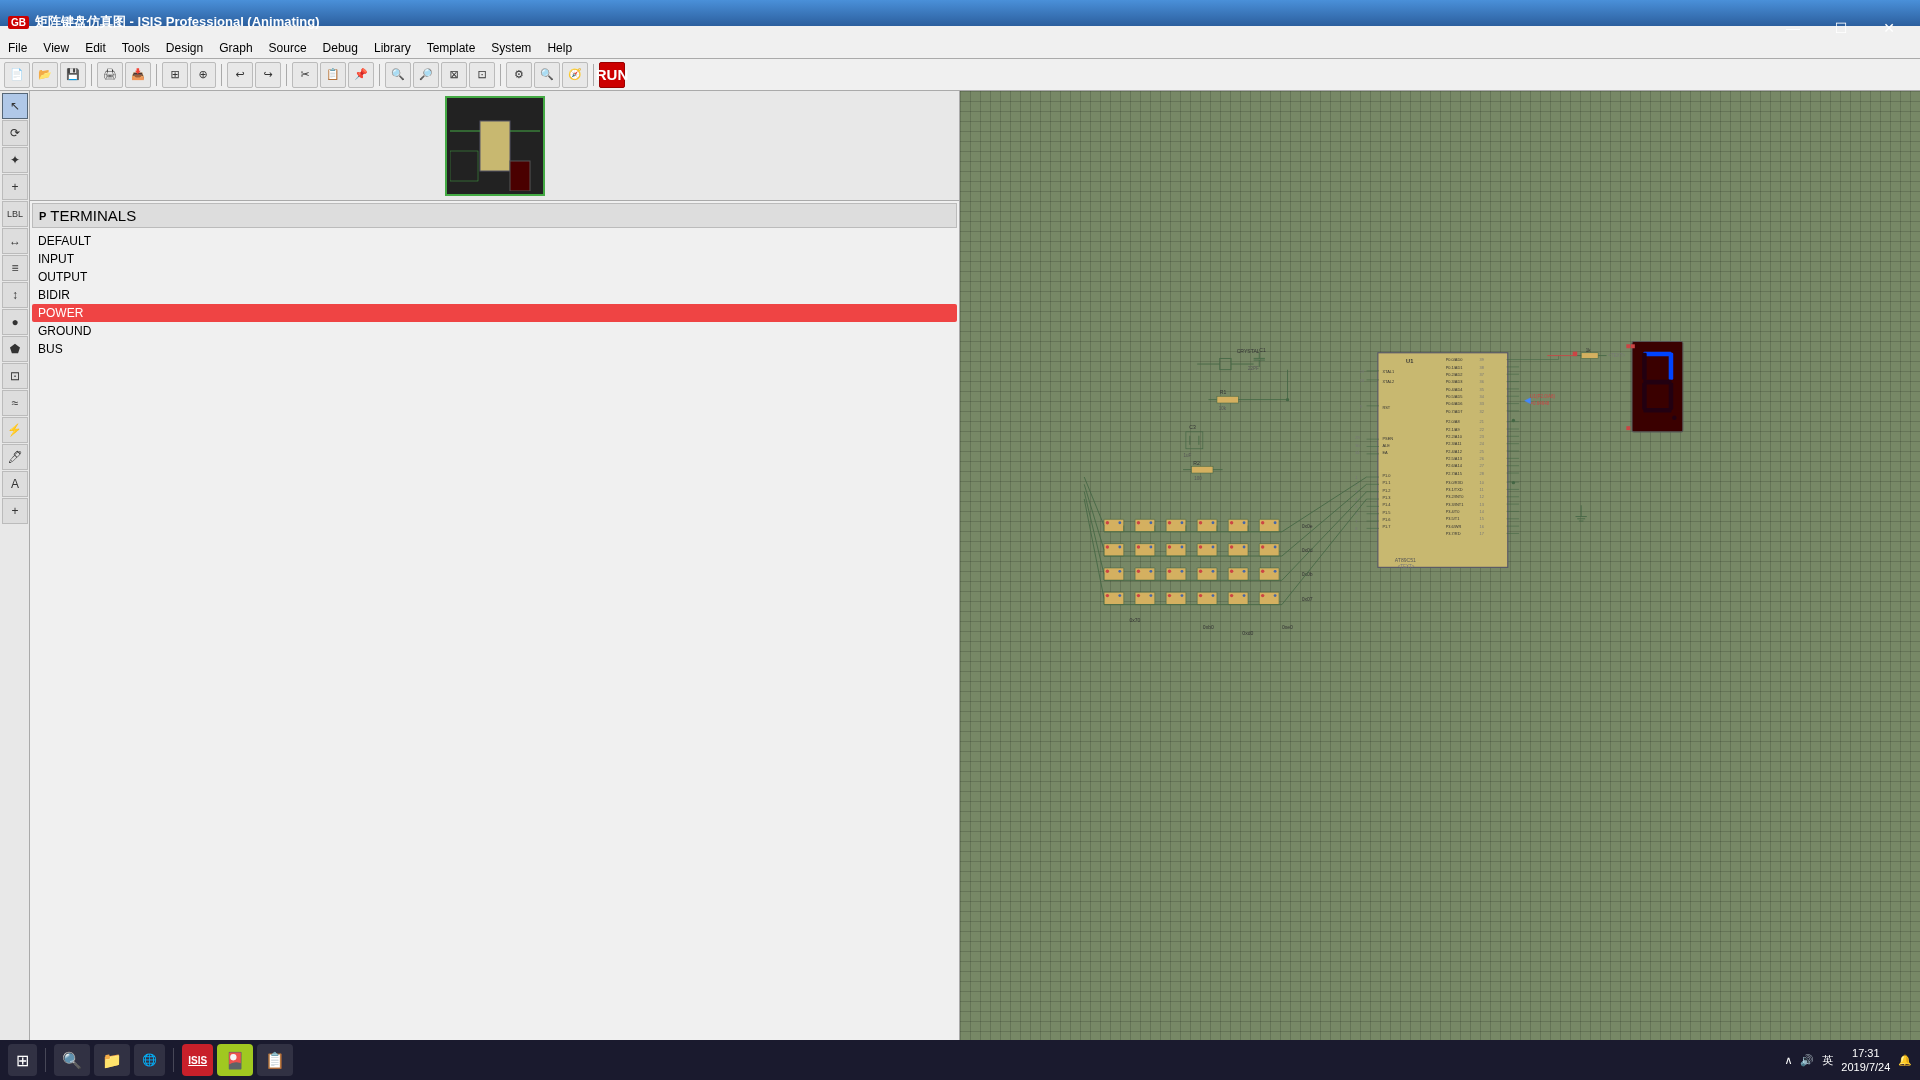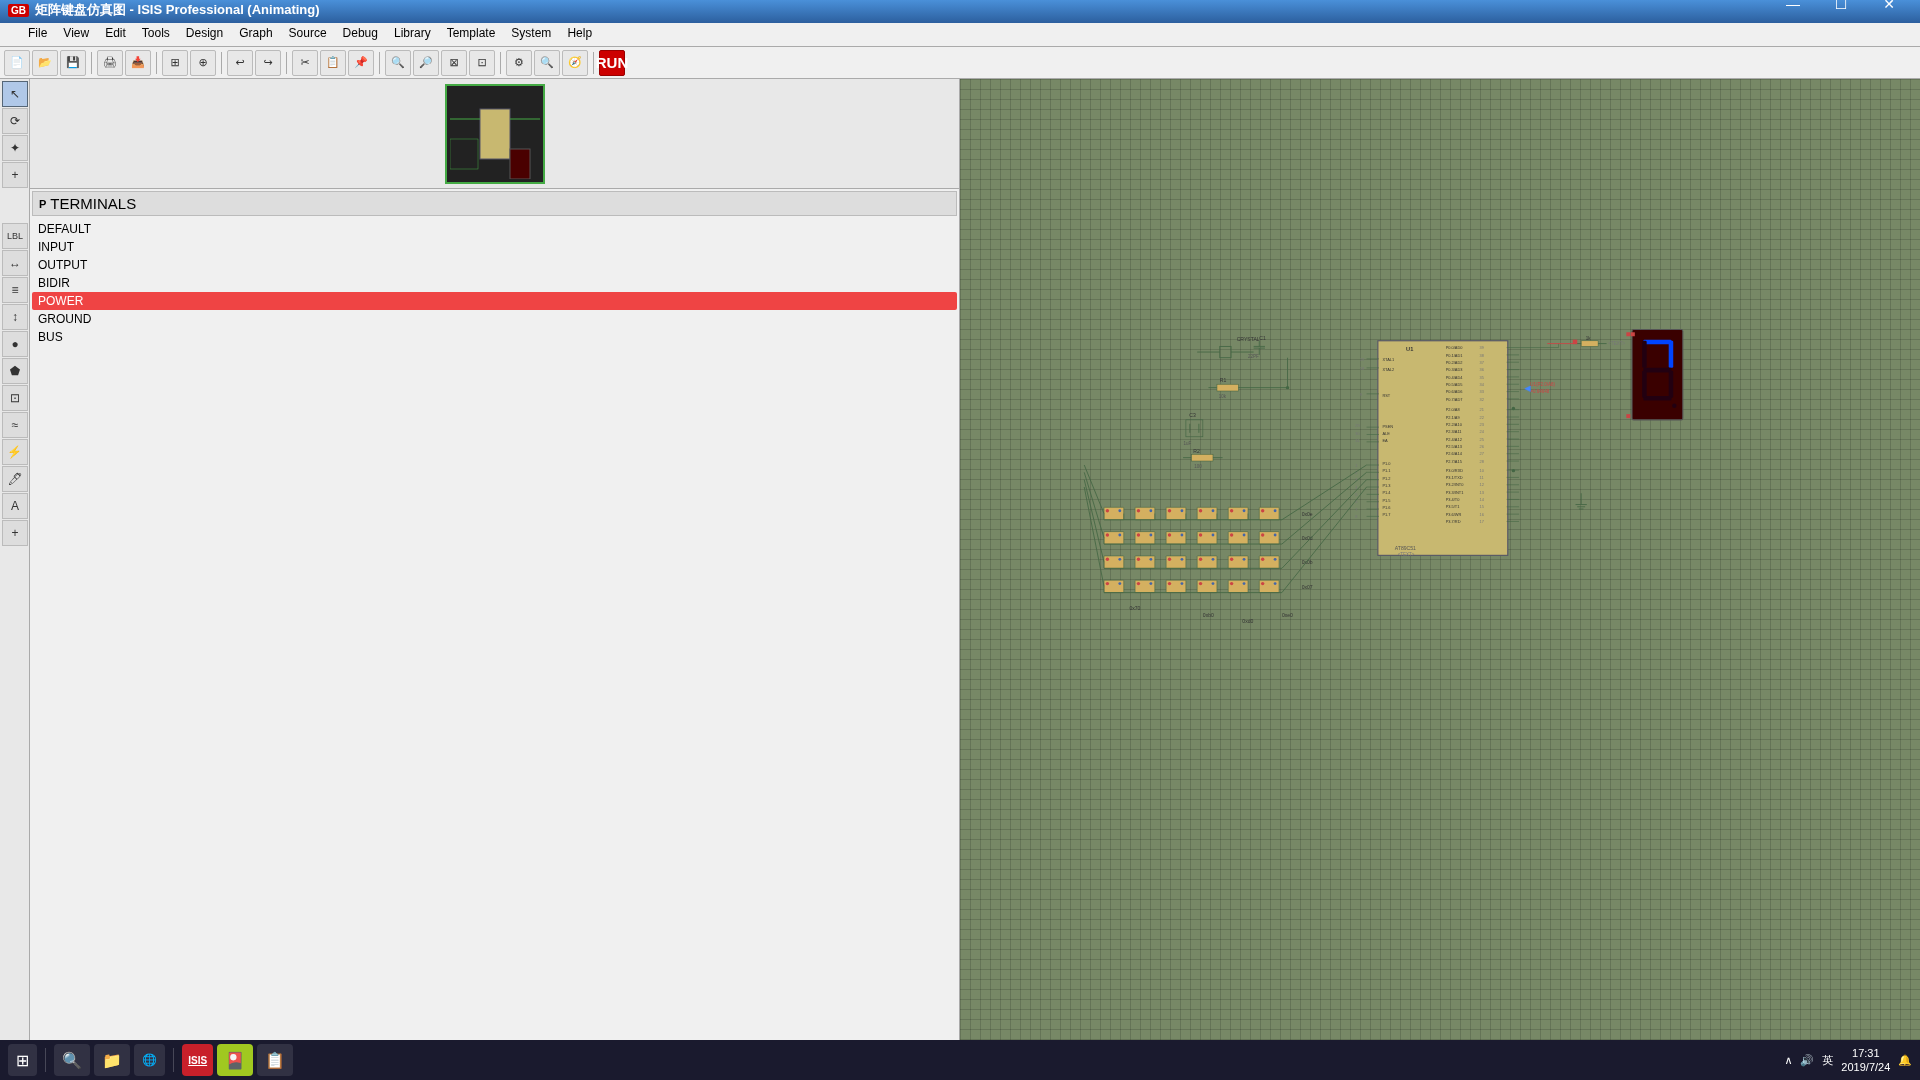--- a/index.html
+++ b/index.html
@@ -3,38 +3,38 @@
   <meta charset="utf-8">
   <style>
     * { margin: 0; padding: 0; box-sizing: border-box; }
     body { width: 1920px; height: 1080px; overflow: hidden; font-family: 'Segoe UI', Arial, sans-serif; font-size: 12px; background: #c0c0c0; }
 
     
     #titlebar {
       height: 23px;
       background: linear-gradient(to bottom, #4a90d9, #2c5f9e);
       display: flex;
-      align-items: flex-end;
+      align-items: flex-start;
       justify-content: space-between;
-      padding: 4px 8px;
+      padding: 13px 8px;
       color: white;
     }
     #titlebar .title { font-size: 13px; font-weight: bold; display: flex; align-items: center; gap: 6px; }
     #titlebar .title .logo { background: #c00; color: white; font-size: 10px; font-weight: bold; padding: 1px 3px; border-radius: 2px; }
     #titlebar .winbtns { display: flex; gap: 2px; }
     #titlebar .winbtns span { width: 46px; height: 30px; display: flex; align-items: center; justify-content: center; cursor: pointer; font-size: 14px; color: white; }
 
     
     #menubar {
-      height: 24px;
+      height: 33px;
       background: #f0f0f0;
       border-bottom: 1px solid #aaa;
       display: flex;
-      align-items: flex-start;
-      padding: 0 20px;
+      align-items: flex-end;
+      padding: 0 0;
     }
     #menubar .menu-item {
       padding: 3px 8px;
       cursor: pointer;
       font-size: 12px;
       color: #000;
     }
 
     
     #toolbar {
@@ -281,21 +281,21 @@
 
 <div id="main-layout">
 
   <div id="sidebar-inner">
 
     <div id="left-tools">
       <div class="lt-btn selected">↖</div>
       <div class="lt-btn">⟳</div>
       <div class="lt-btn">✦</div>
       <div class="lt-btn">+</div>
-      <div class="lt-btn" style="font-size:9px;margin-top:34px;">LBL</div>
+      <div class="lt-btn" style="font-size:9px;">LBL</div>
       <div class="lt-btn">↔</div>
       <div class="lt-btn">≡</div>
       <div class="lt-btn">↕</div>
       <div class="lt-btn">●</div>
       <div class="lt-btn">⬟</div>
       <div class="lt-btn">⊡</div>
       <div class="lt-btn">≈</div>
       <div class="lt-btn">⚡</div>
       <div class="lt-btn">🖊</div>
       <div class="lt-btn">A</div>

